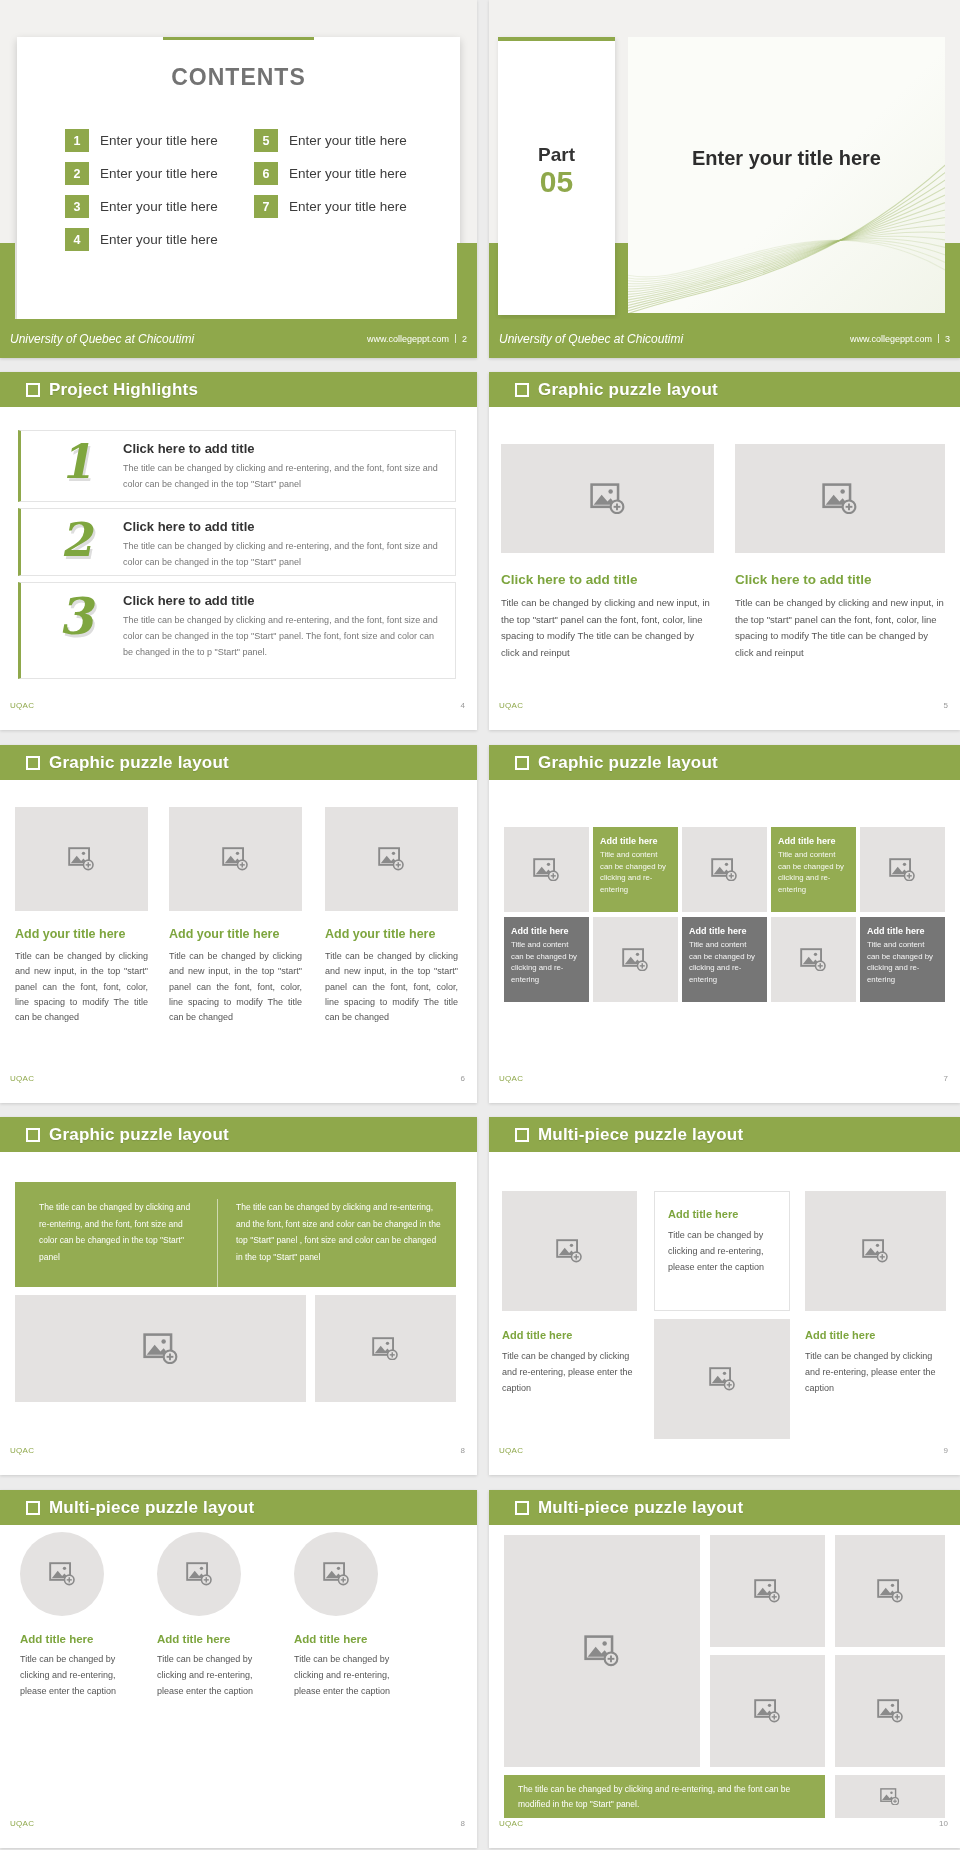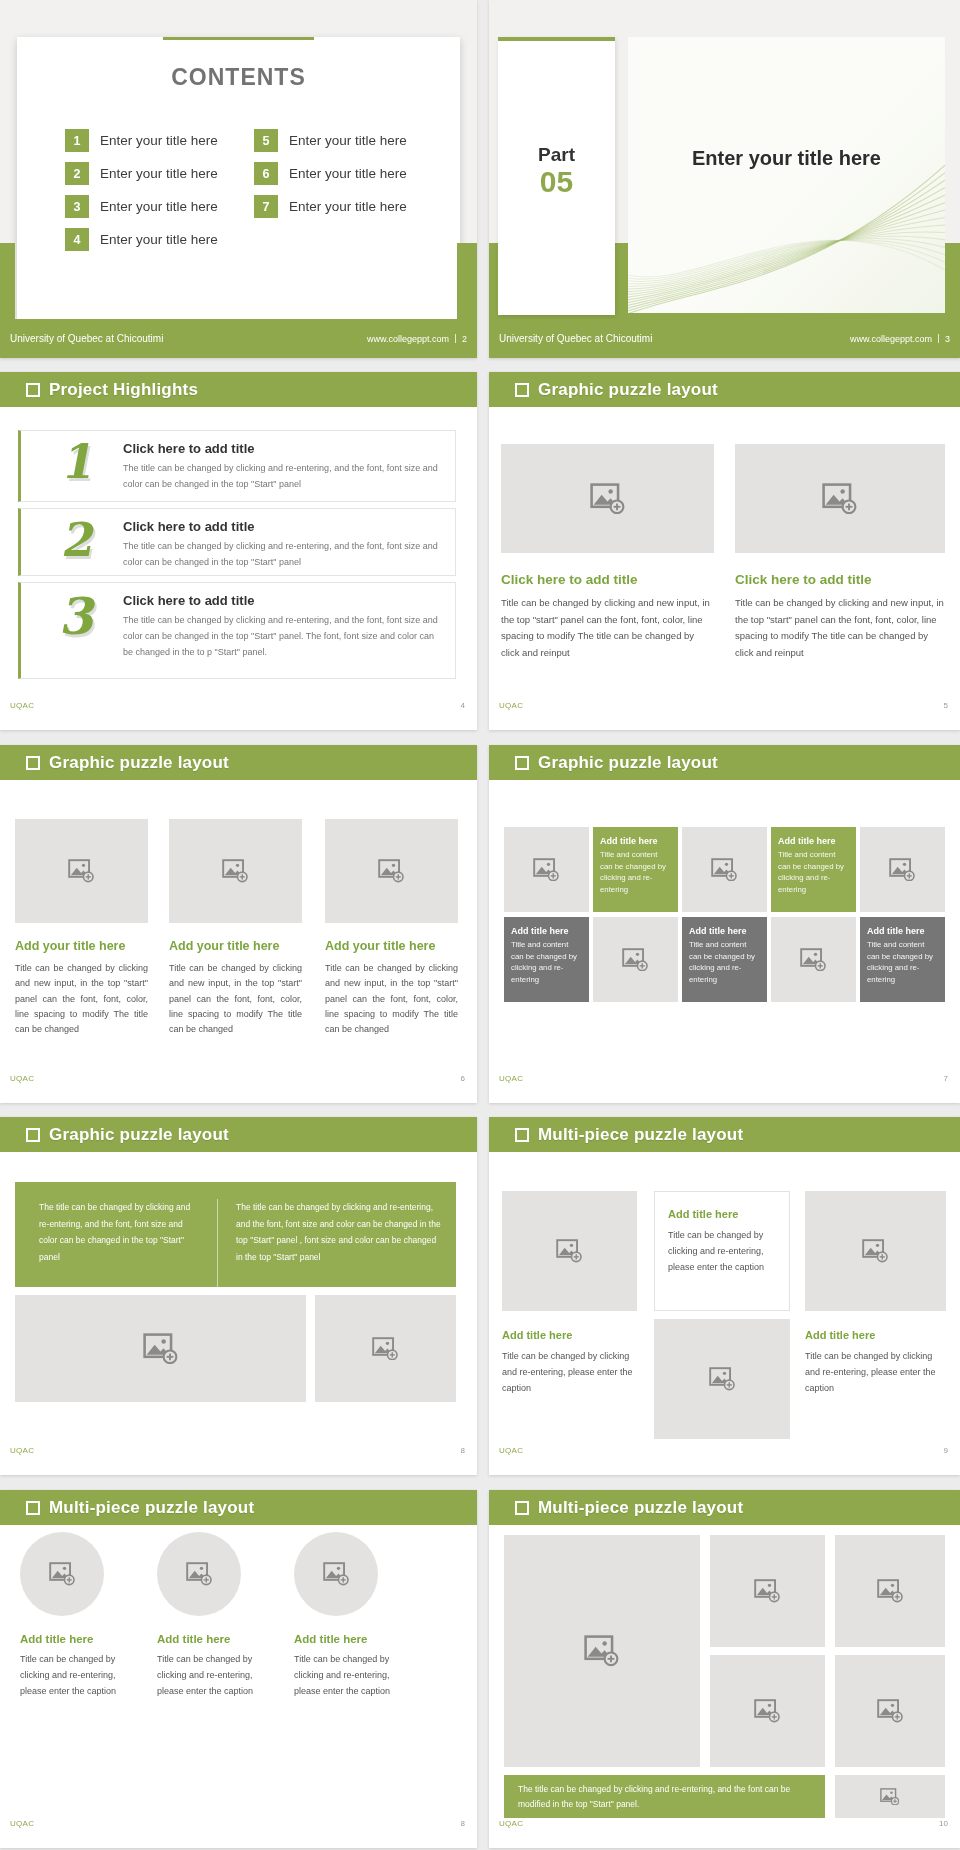--- a/index.html
+++ b/index.html
@@ -22,21 +22,21 @@
   
   .mini-footer{position:absolute;left:10px;right:12px;top:329px;display:flex;
                justify-content:space-between;align-items:center;}
   .uqac{color:#8FA84B;font-size:8px;letter-spacing:.3px;}
   .pnum{color:#999;font-size:8px;}
 
   
   .row1-footer{position:absolute;left:0;right:0;top:319px;height:39px;background:#8FA84B;
                display:flex;align-items:center;justify-content:space-between;
                padding:0 10px;box-sizing:border-box;}
-  .rf-left{color:#fff;font-size:10px;}
+  .rf-left{color:#fff;font-size:12px;font-style:italic;}
   .rf-right{color:#fff;font-size:9px;display:flex;align-items:center;}
   .rf-sep{display:inline-block;width:1px;height:9px;background:rgba(255,255,255,.75);margin:0 6px;}
 
   
   .ph{background:#E4E2E1;display:flex;align-items:center;justify-content:center;}
   .img-icon{display:inline-block;width:36px;line-height:0;}
   .img-icon.sm{width:27px;} .img-icon.xs{width:20px;}
   .img-icon svg{width:100%;height:auto;display:block;}
 
   
@@ -77,21 +77,21 @@
   .hl-title{font-size:13px;font-weight:bold;color:#333;}
   .hl-body{margin-top:4px;font-size:9px;color:#777;line-height:1.8;}
 
   
   .p2col{position:absolute;top:72px;}
   .p2col .ph{height:109px;}
   .p-heading{margin-top:19px;font-size:13.5px;font-weight:bold;color:#7DA53E;}
   .p-body{margin-top:8px;font-size:9.5px;color:#555;line-height:1.75;}
 
   
-  .p3col{position:absolute;top:62px;margin-top:12px;}
+  .p3col{position:absolute;top:62px;}
   .p3col .ph{height:104px;}
   .p3col .p-heading{margin-top:16px;font-size:12.5px;}
   .p3col .p-body{font-size:9px;line-height:1.7;text-align:justify;}
 
   
   .mosaic{position:absolute;left:15px;top:82px;width:441px;display:grid;
           grid-template-columns:repeat(5,1fr);grid-auto-rows:85px;gap:5px 4px;}
   .mtile{box-sizing:border-box;}
   .t-green{background:#94AC52;color:#fff;padding:9px 7px;}
   .t-dark{background:#767676;color:#fff;padding:9px 7px;}

